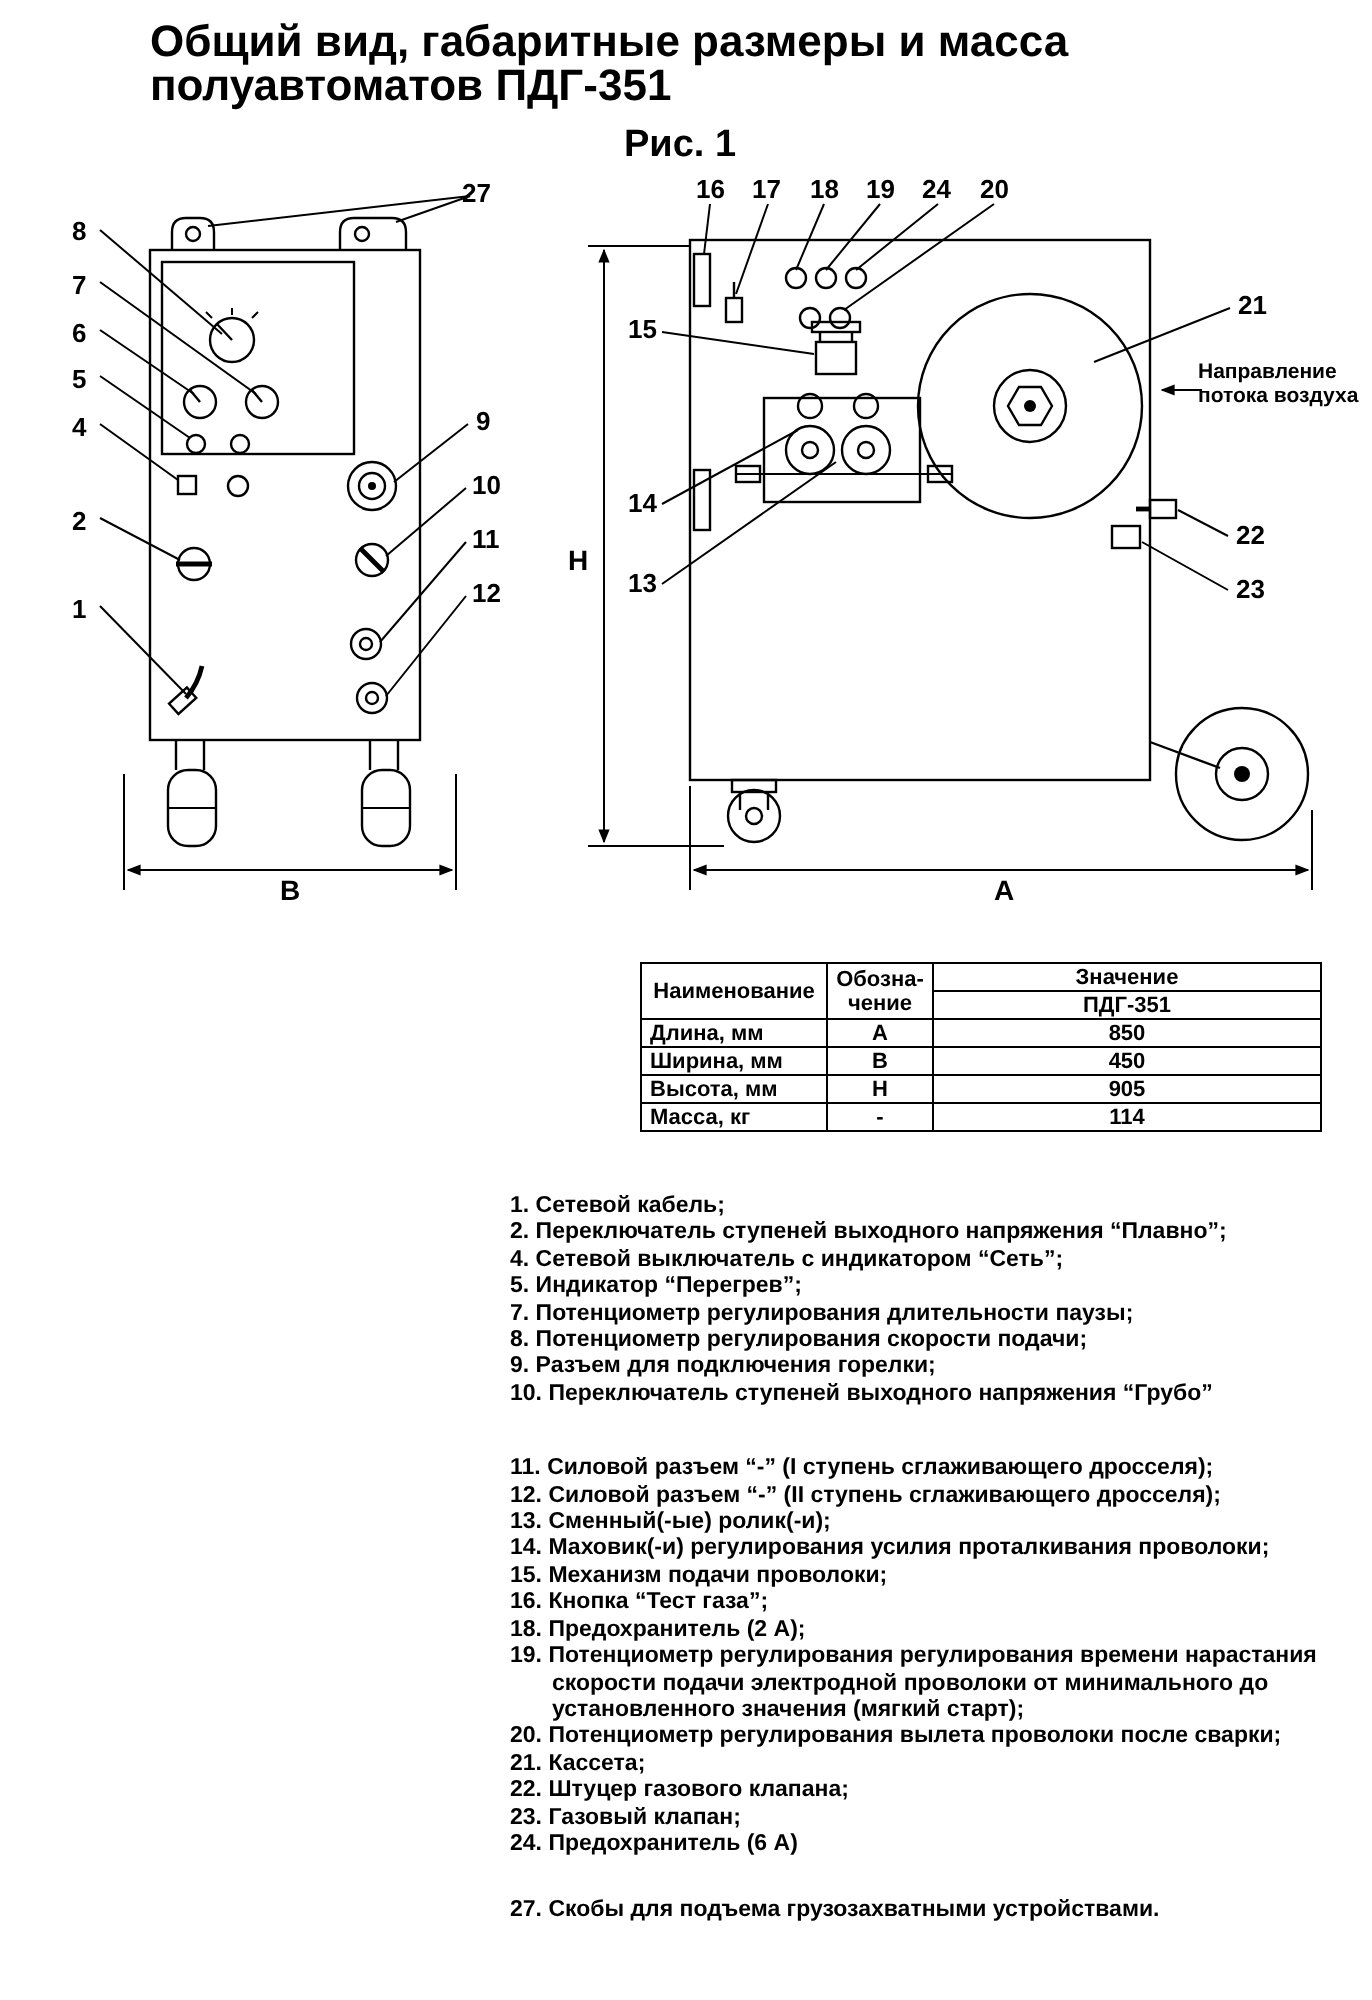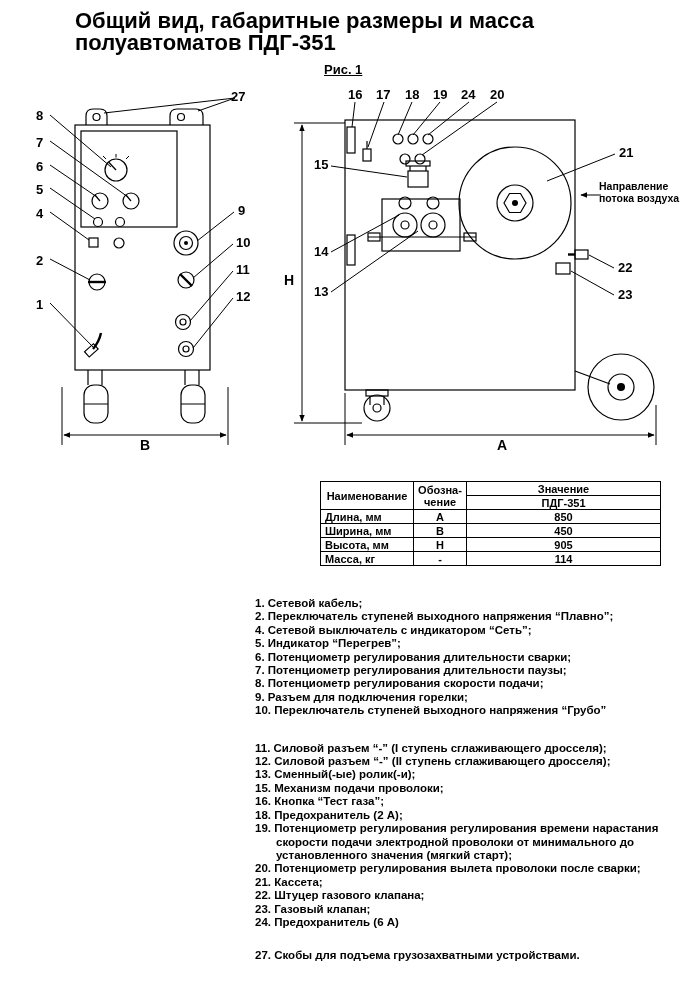--- a/index.html
+++ b/index.html
@@ -1,19 +1,19 @@
 <!DOCTYPE html>
 <html><head>
 <meta charset="utf-8">
 <style>
   html,body{margin:0;padding:0;background:#fff;}
   .page{position:relative;width:686px;height:1000px;background:#fff;overflow:hidden;
         font-family:"Liberation Sans",sans-serif;color:#000;}
   .title{position:absolute;left:55px;top:10px;width:565px;font-size:22px;font-weight:bold;line-height:22px;margin-left:20px;}
-  .fig-label{position:absolute;left:324px;top:62px;font-size:13px;font-weight:bold;text-decoration:underline;}
+  .fig-label{position:absolute;left:312px;top:62px;font-size:19px;font-weight:bold;}
   svg.fig{position:absolute;left:0;top:75px;}
   svg.fig .ln{stroke:#000;fill:none;stroke-width:1.2;}
   svg.fig .thin{stroke:#000;fill:none;stroke-width:1;}
   svg.fig .thick{stroke:#000;fill:none;stroke-width:2.4;}
   svg.fig text{font-family:"Liberation Sans",sans-serif;font-weight:bold;font-size:13px;fill:#000;}
   svg.fig text.dim{font-size:14px;}
   .airflow{position:absolute;left:599px;top:181px;width:86px;font-size:10.5px;font-weight:bold;line-height:11.5px;}
   table.dims{position:absolute;left:320px;top:481px;border-collapse:collapse;font-size:11px;font-weight:bold;
              table-layout:fixed;}
   table.dims th,table.dims td{border:1px solid #000;padding:0 4px;height:13px;line-height:12px;}
@@ -262,31 +262,31 @@
       </tbody>
   </table>
 
   <div class="parts">
     <div class="pgroup g1">
 
     <div class="part"><span>1.</span> <span>Сетевой кабель;</span></div>
         <div class="part"><span>2.</span> <span>Переключатель ступеней выходного напряжения “Плавно”;</span></div>
         <div class="part"><span>4.</span> <span>Сетевой выключатель с индикатором “Сеть”;</span></div>
         <div class="part"><span>5.</span> <span>Индикатор “Перегрев”;</span></div>
-        <div class="part"><span>6.</span> <span>Потенциометр регулирования длительности сварки;</span></div>
         <div class="part"><span>7.</span> <span>Потенциометр регулирования длительности паузы;</span></div>
         <div class="part"><span>8.</span> <span>Потенциометр регулирования скорости подачи;</span></div>
         <div class="part"><span>9.</span> <span>Разъем для подключения горелки;</span></div>
         <div class="part"><span>10.</span> <span>Переключатель ступеней выходного напряжения “Грубо”</span></div>
       </div>
     <div class="pgroup g2">
 
     <div class="part"><span>11.</span> <span>Силовой разъем “-” (I ступень сглаживающего дросселя);</span></div>
         <div class="part"><span>12.</span> <span>Силовой разъем “-” (II ступень сглаживающего дросселя);</span></div>
         <div class="part"><span>13.</span> <span>Сменный(-ые) ролик(-и);</span></div>
+        <div class="part"><span>14.</span> <span>Маховик(-и) регулирования усилия проталкивания проволоки;</span></div>
         <div class="part"><span>15.</span> <span>Механизм подачи проволоки;</span></div>
         <div class="part"><span>16.</span> <span>Кнопка “Тест газа”;</span></div>
         <div class="part"><span>18.</span> <span>Предохранитель (2 А);</span></div>
         <div class="part"><span>19.</span> <span>Потенциометр регулирования регулирования времени нарастания скорости подачи электродной проволоки от минимального до установленного значения  (мягкий старт);</span></div>
         <div class="part"><span>20.</span> <span>Потенциометр регулирования вылета проволоки после сварки;</span></div>
         <div class="part"><span>21.</span> <span>Кассета;</span></div>
         <div class="part"><span>22.</span> <span>Штуцер газового клапана;</span></div>
         <div class="part"><span>23.</span> <span>Газовый клапан;</span></div>
         <div class="part"><span>24.</span> <span>Предохранитель (6 А)</span></div>
       </div>

